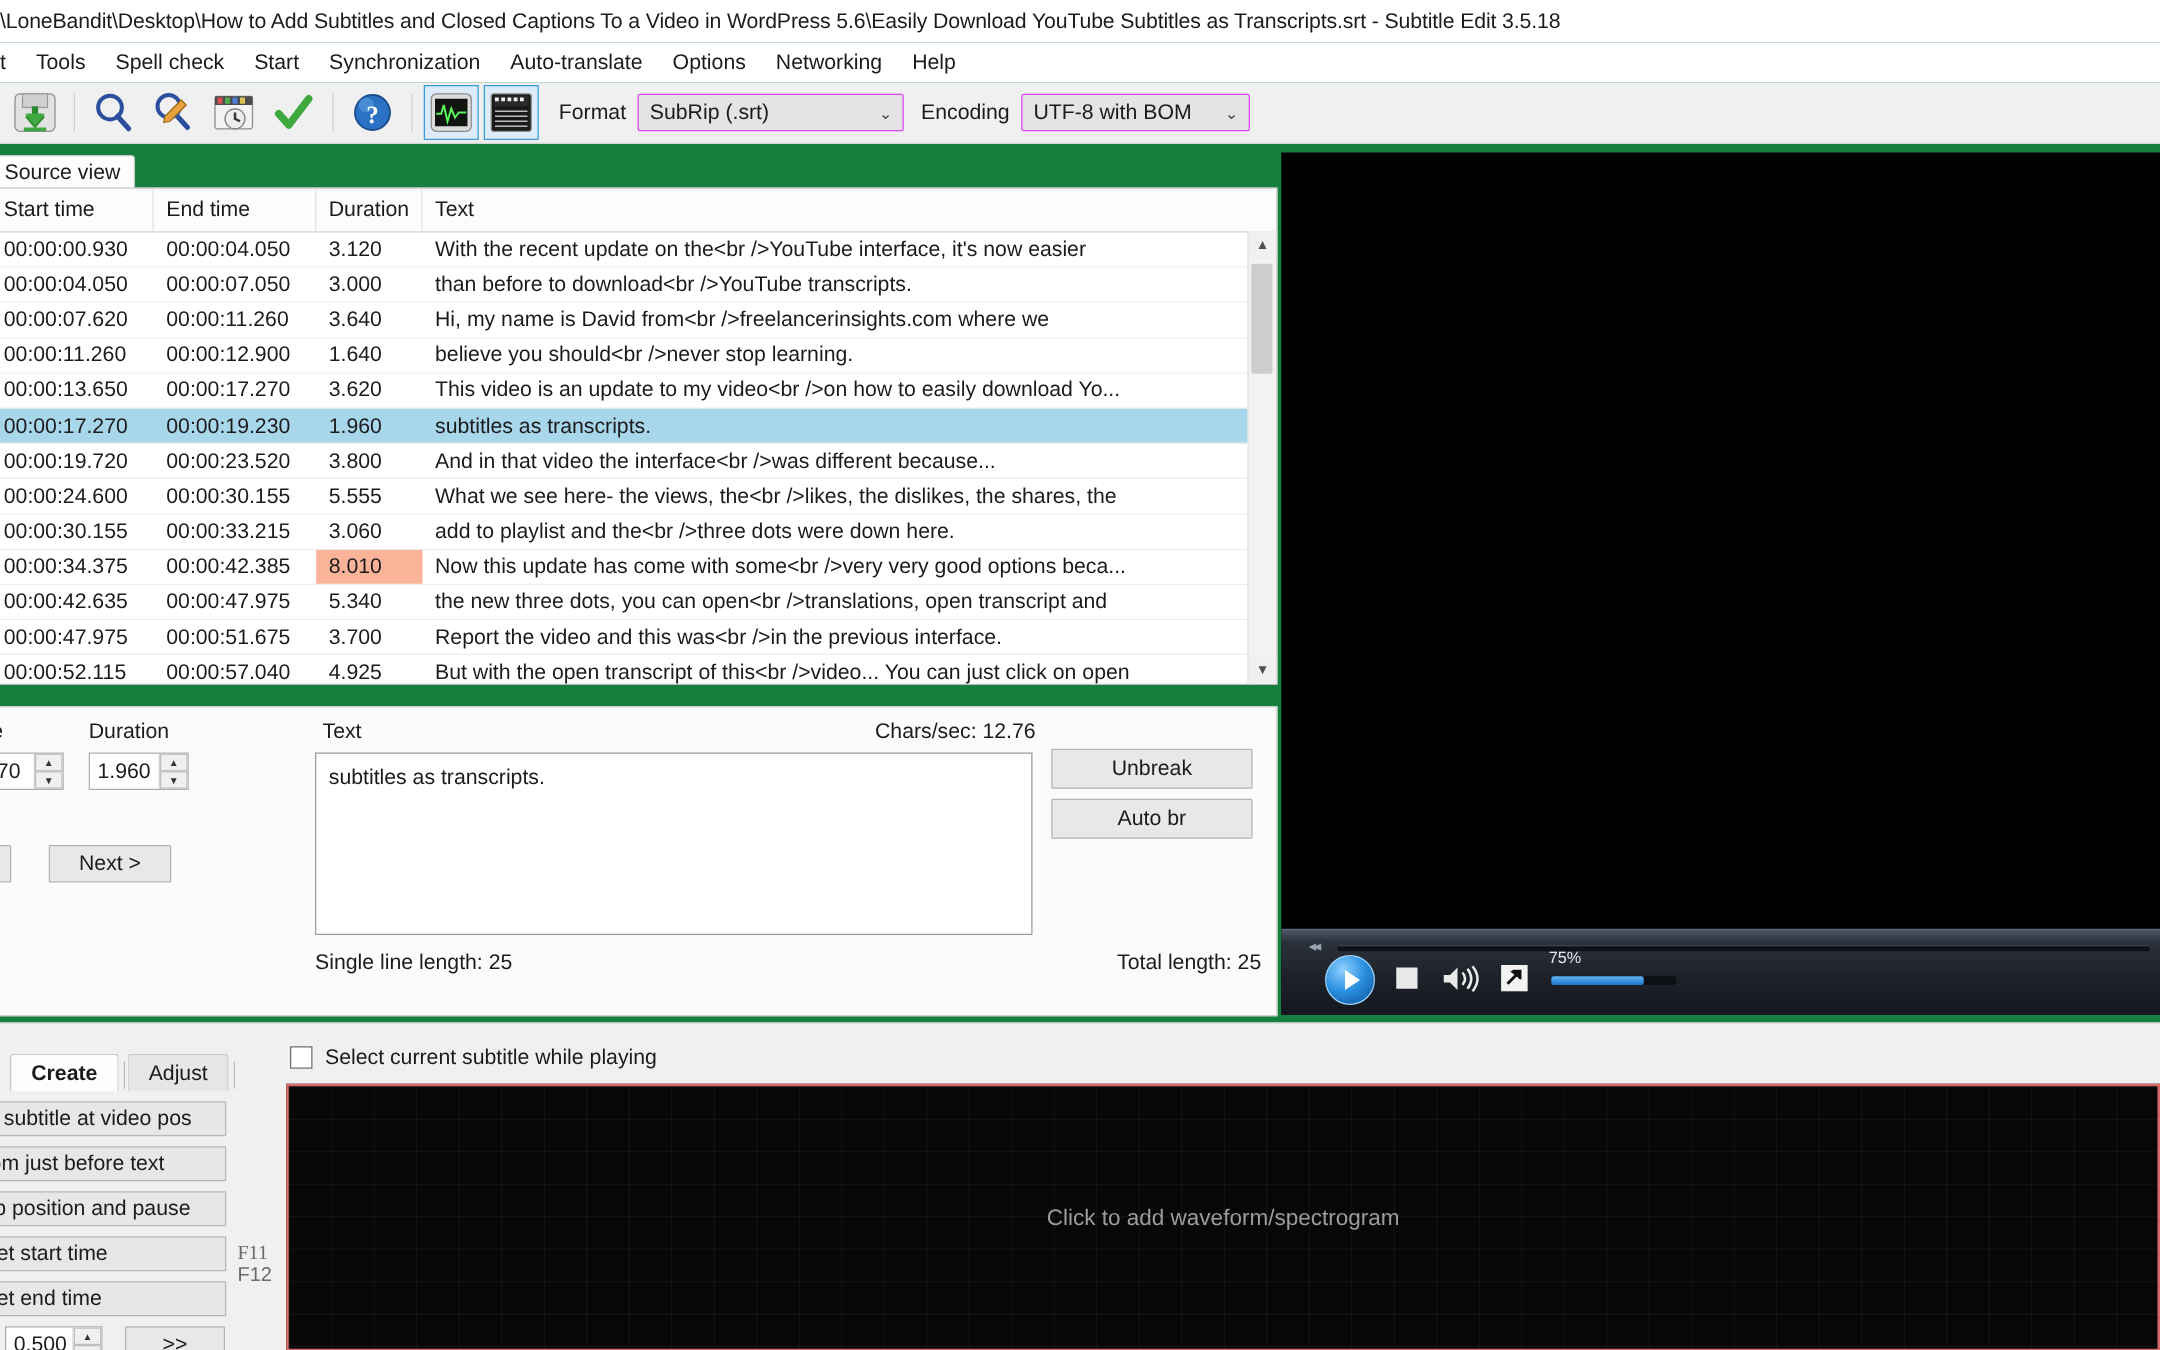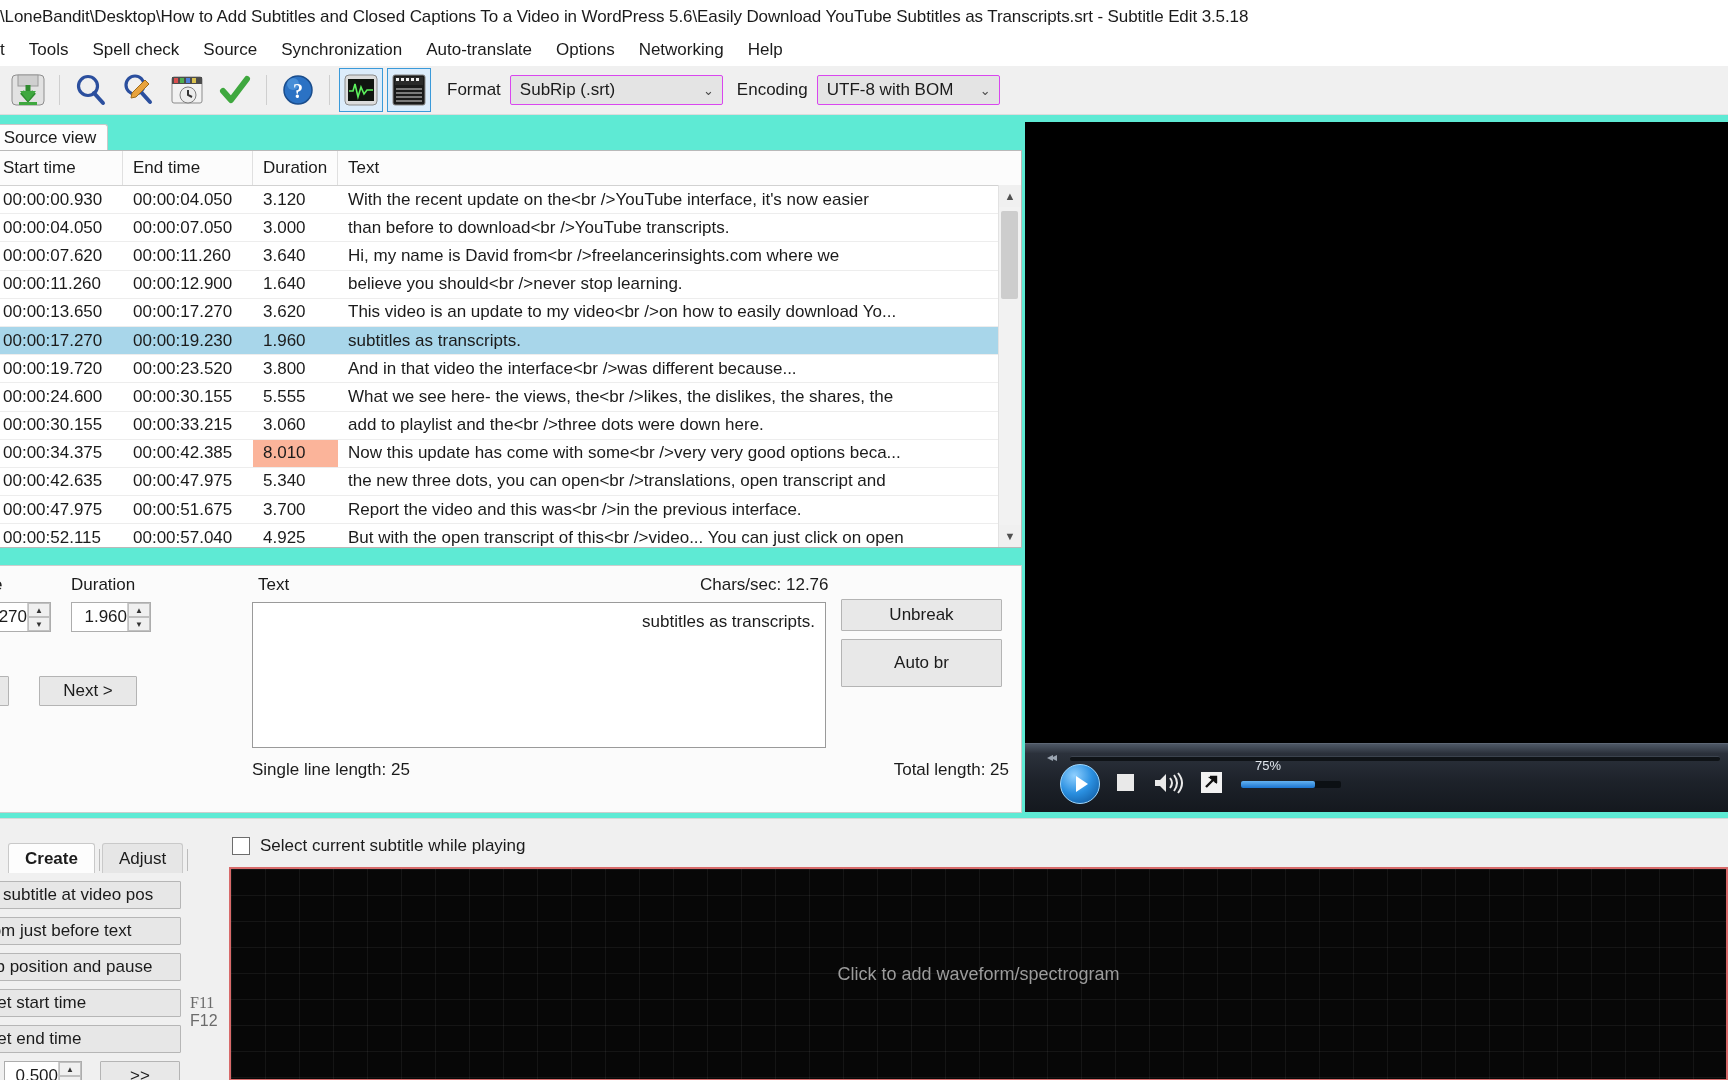--- a/index.html
+++ b/index.html
@@ -4,21 +4,21 @@
 <style>
   html,body{margin:0;padding:0;}
   body{
     width:1728px;height:1080px;overflow:hidden;
     font-family:"Liberation Sans", sans-serif;
     font-size:17px;
     color:#1a1a1a;
     background:#f0f0f0;
     -webkit-font-smoothing:antialiased;
   }
-  .app{position:relative;width:1728px;height:1080px;background:#5eead4;text-align:right;}
+  .app{position:relative;width:1728px;height:1080px;background:#15803d;}
 
   
   .titlebar{
     position:absolute;left:0;top:0;width:1728px;height:34px;
     background:#ffffff;
     display:flex;align-items:center;
     overflow:hidden;white-space:nowrap;
   }
   .titlebar .ttxt{font-size:17px;color:#1b1b1b;padding-left:0px;letter-spacing:-0.1px;}
 
@@ -141,21 +141,21 @@
     background:radial-gradient(circle at 35% 28%, #8fd0ff 0%, #2a8fe0 48%, #0b4f93 100%);
     border:1px solid #9fd8ff;display:flex;align-items:center;justify-content:center;
   }
   .playbtn:after{
     content:"";border-left:12px solid #ffffff;border-top:8px solid transparent;
     border-bottom:8px solid transparent;margin-left:4px;
   }
   .stopbtn{position:absolute;left:92px;top:30px;width:17px;height:17px;background:#e9e9e9;}
   .volicon{position:absolute;left:128px;top:28px;width:34px;height:22px;color:#eaeaea;}
   .fsicon{position:absolute;left:176px;top:28px;width:21px;height:21px;background:#f2f2f2;}
-  .volpct{position:absolute;left:230px;top:14px;font-size:13px;color:#dfe5ec;}
+  .volpct{position:absolute;left:214px;top:14px;font-size:13px;color:#dfe5ec;}
   .voltrack{position:absolute;left:216px;top:37px;width:100px;height:7px;background:#0c1014;border-radius:2px;}
   .volfill{position:absolute;left:0;top:0;width:74px;height:7px;background:linear-gradient(180deg,#63b2f2,#1b74cf);border-radius:2px;}
 
   
   .bottom{
     position:absolute;left:0;top:818px;width:1728px;height:262px;background:#f0f0f0;
     border-top:1px solid #d8d8d8;
   }
   .tabrow{position:absolute;left:0;top:24px;height:30px;display:flex;align-items:flex-end;}
   .tabitem{
@@ -195,21 +195,21 @@
 <div class="app">
 
   <div class="titlebar">
     <span class="ttxt">\LoneBandit\Desktop\How to Add Subtitles and Closed Captions To a Video in WordPress 5.6\Easily Download YouTube Subtitles as Transcripts.srt - Subtitle Edit 3.5.18</span>
   </div>
 
   <div class="menubar">
     <div class="mi" style="padding-left:0;">t</div>
     <div class="mi">Tools</div>
     <div class="mi">Spell check</div>
-    <div class="mi">Source</div>
+    <div class="mi">Start</div>
     <div class="mi">Synchronization</div>
     <div class="mi">Auto-translate</div>
     <div class="mi">Options</div>
     <div class="mi">Networking</div>
     <div class="mi">Help</div>
   </div>
 
   <div class="toolbar">
     <div style="width:4px;"></div>
 
@@ -442,21 +442,21 @@
     <span class="lbl" style="position:absolute;left:265px;top:9px;">Text</span>
     <span class="lbl" style="position:absolute;left:707px;top:9px;">Chars/sec: 12.76</span>
 
     <div class="textarea" style="left:259px;top:36px;width:574px;height:146px;">
       <span>subtitles as transcripts.</span>
     </div>
 
     <div class="btn" style="position:absolute;left:848px;top:33px;width:161px;height:32px;">
       <span>Unbreak</span>
     </div>
-    <div class="btn" style="position:absolute;left:848px;top:73px;width:161px;height:48px;">
+    <div class="btn" style="position:absolute;left:848px;top:73px;width:161px;height:32px;">
       <span>Auto br</span>
     </div>
 
     <span class="lbl" style="position:absolute;left:259px;top:194px;">Single line length: 25</span>
     <span class="lbl" style="position:absolute;right:12px;top:194px;">Total length: 25</span>
   </div>
 
   <div class="video">
     <div class="vcontrols">
       <div class="vrew">◂◂</div>

